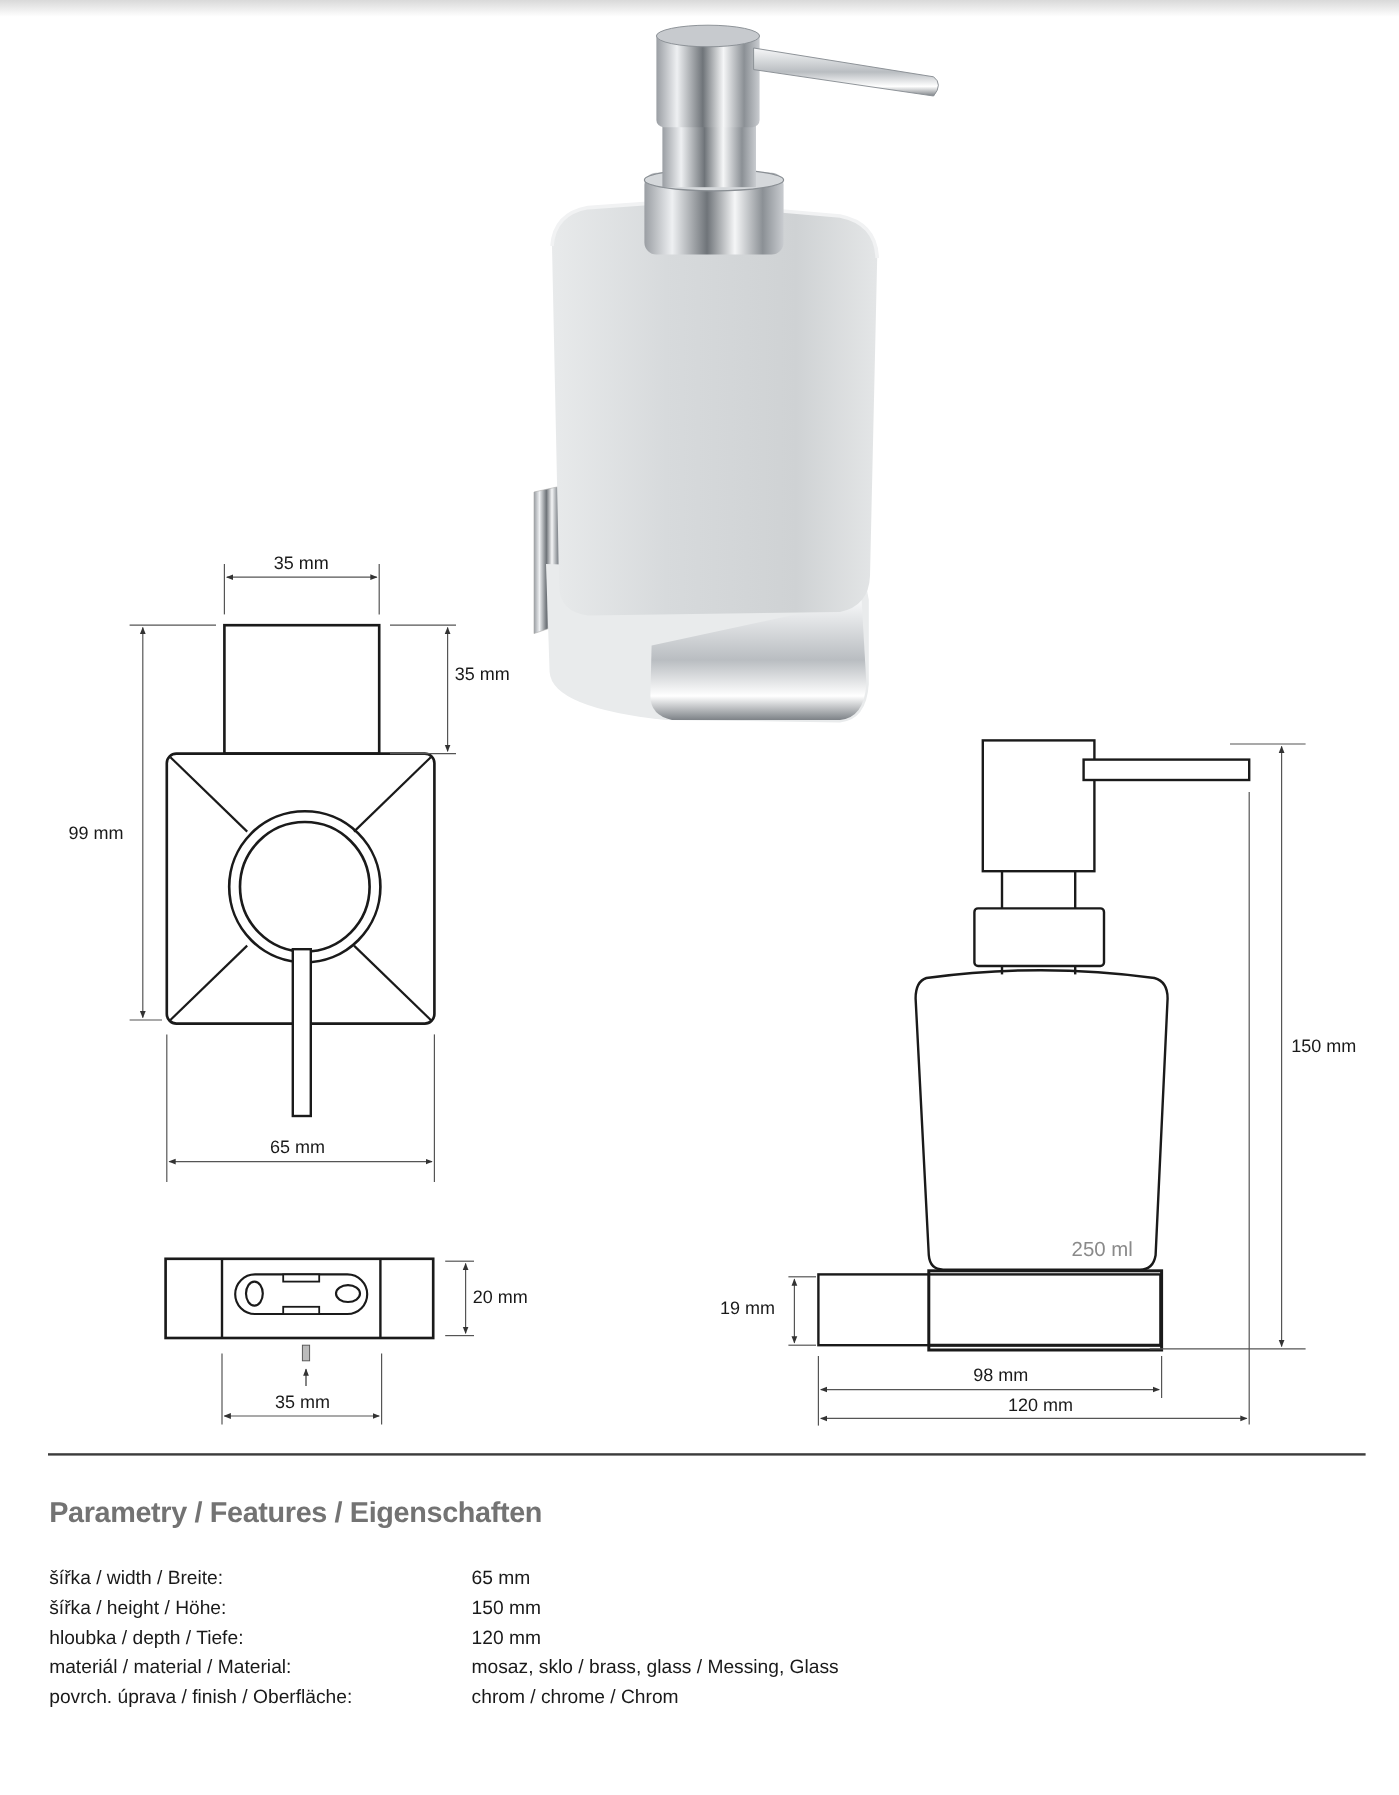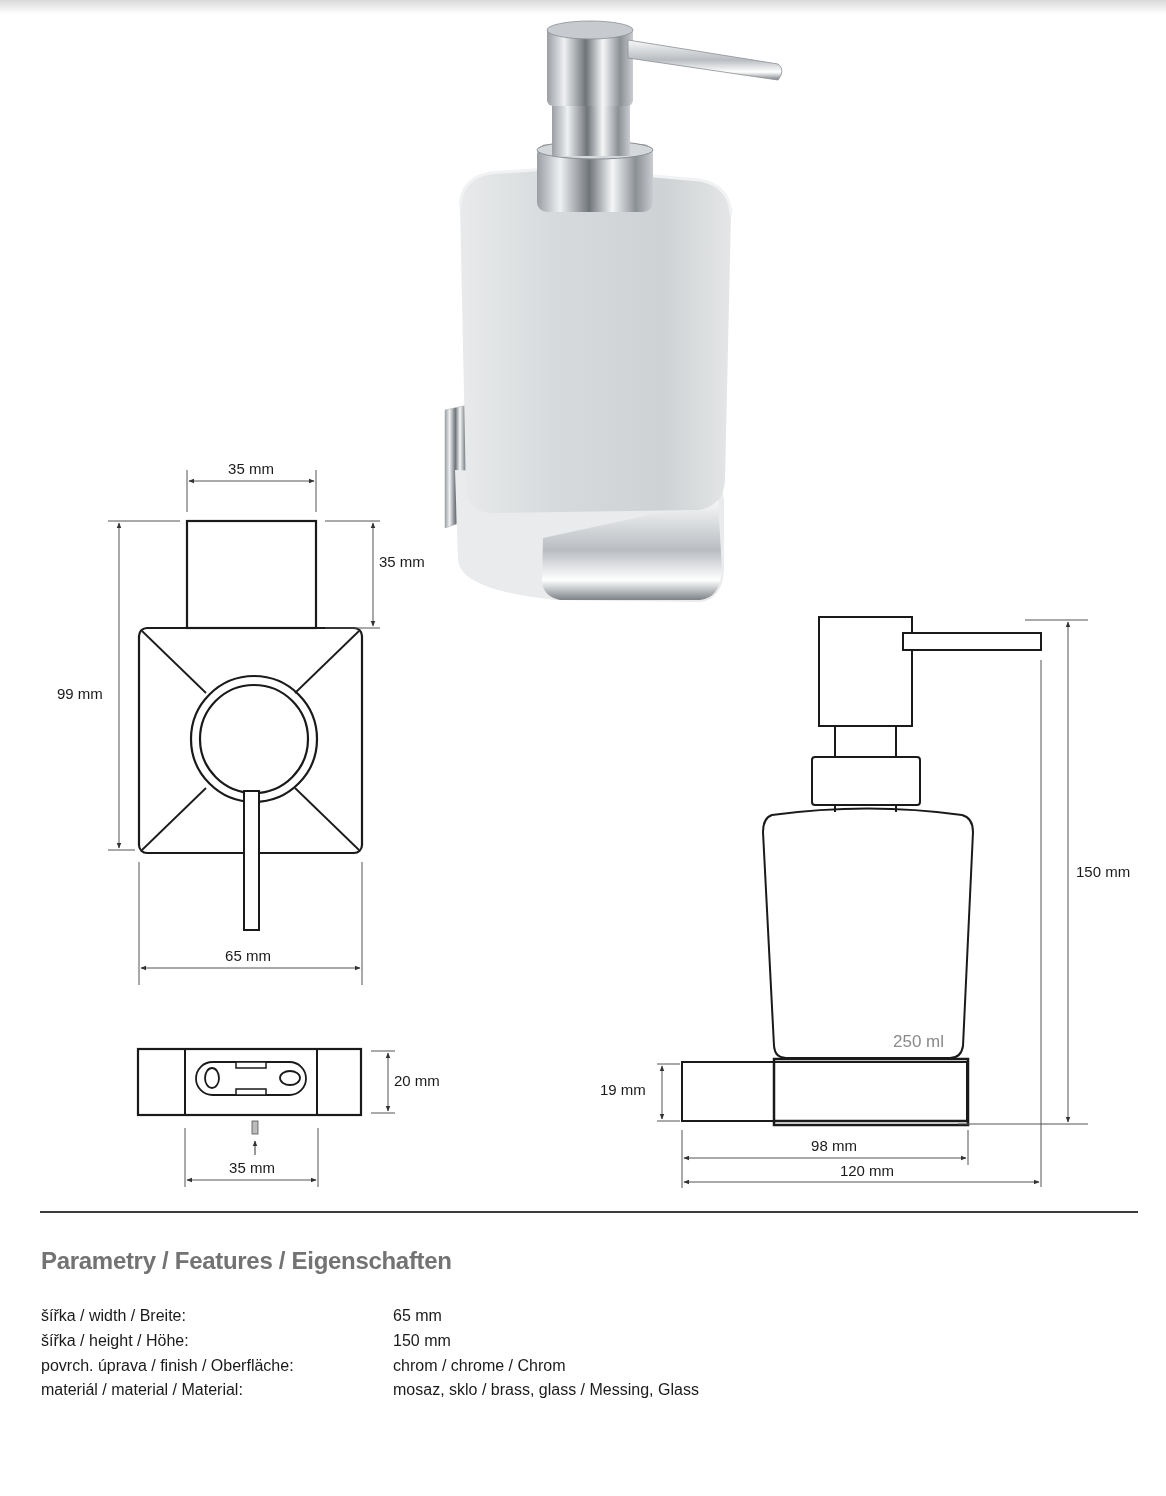--- a/index.html
+++ b/index.html
@@ -178,21 +178,25 @@
   <tbody>
       <tr>
     <td class="lbl">šířka / width / Breite:</td>
     <td>65 mm</td>
   </tr>
   <tr>
     <td class="lbl">šířka / height / Höhe:</td>
     <td>150 mm</td>
   </tr>
   <tr>
+    <td class="lbl">hloubka / depth / Tiefe:</td>
+    <td>120 mm</td>
+  </tr>
+  <tr>
+    <td class="lbl">materiál / material / Material:</td>
+    <td>mosaz, sklo / brass, glass / Messing, Glass</td>
+  </tr>
+  <tr>
     <td class="lbl">povrch. úprava / finish / Oberfläche:</td>
     <td>chrom / chrome / Chrom</td>
   </tr>
-  <tr>
-    <td class="lbl">materiál / material / Material:</td>
-    <td>mosaz, sklo / brass, glass / Messing, Glass</td>
-  </tr>
 </tbody>
   </table>
 
 </body></html>

